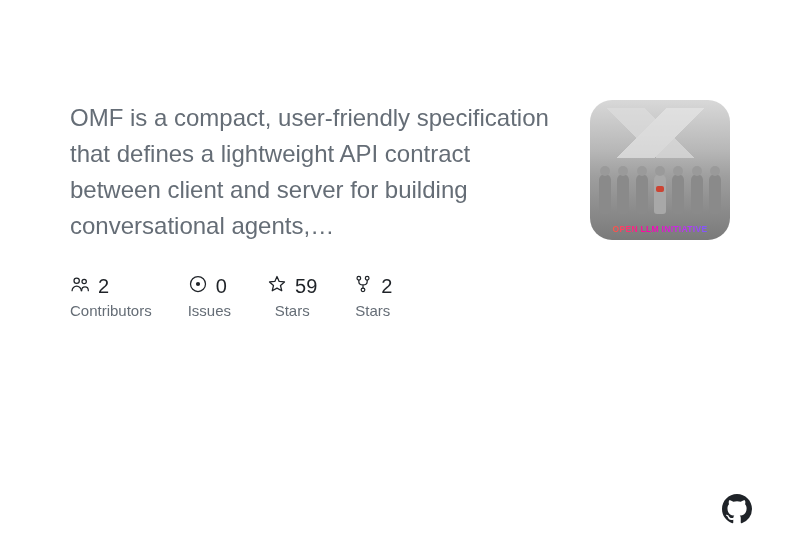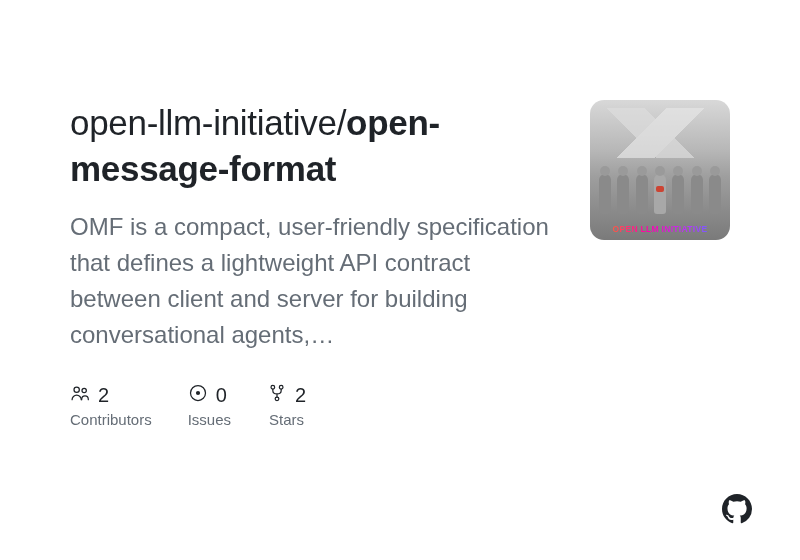--- a/index.html
+++ b/index.html
@@ -66,21 +66,21 @@
       color: #1f2328;
     }
     .stat-label {
       font-size: 15px;
       color: #656d76;
       text-align: center;
     }
     .thumb {
       width: 140px;
       height: 140px;
-      border-radius: 14px;
+      border-radius: 22px;
       overflow: hidden;
       flex-shrink: 0;
       background: linear-gradient(180deg, #d8d8d8 0%, #b8b8b8 35%, #9e9e9e 55%, #7a7a7a 100%);
       position: relative;
     }
     .thumb .mtn {
       position: absolute;
       top: 8px; left: 0; right: 0;
       height: 50px;
       background:
@@ -144,21 +144,20 @@
       height: 100%;
       fill: #1f2328;
     }
   </style>
 </head>
 <body>
 
 <div class="container">
   <div class="content">
 
-    <h1 class="title"><span class="owner">open-llm-initiative</span><span class="slash">/</span><span class="name">open-message-format</span></h1>
 
     <p class="description">OMF is a compact, user-friendly specification that defines a lightweight API contract between client and server for building conversational agents,…</p>
 
     <div class="stats">
 
       <div class="stat">
         <div class="stat-top">
           <span>
             <svg viewBox="0 0 24 24">
                 <circle cx="8" cy="8" r="3.2"></circle>
@@ -178,20 +177,31 @@
             <svg viewBox="0 0 24 24">
                 <circle cx="12" cy="12" r="9"></circle>
                 <circle cx="12" cy="12" r="2.5" fill="#1f2328" stroke="none"></circle>
               </svg>
           </span>
           <span class="stat-value">0</span>
         </div>
         <span class="stat-label">Issues</span>
       </div>
 
+      <div class="stat">
+        <div class="stat-top">
+          <span>
+            <svg viewBox="0 0 24 24">
+                <path d="M12 3l2.6 5.9 6.4.6-4.8 4.3 1.5 6.3L12 17l-5.7 3.1 1.5-6.3L3 9.5l6.4-.6z" stroke-linejoin="round"></path>
+              </svg>
+          </span>
+          <span class="stat-value">59</span>
+        </div>
+        <span class="stat-label">Stars</span>
+      </div>
 
       <div class="stat">
         <div class="stat-top">
           <span>
             <svg viewBox="0 0 24 24">
                 <circle cx="7" cy="5" r="2.2"></circle>
                 <circle cx="17" cy="5" r="2.2"></circle>
                 <circle cx="12" cy="19" r="2.2"></circle>
                 <path d="M7 7.2v2c0 2.5 2 3.8 5 3.8s5-1.3 5-3.8v-2M12 13v3.8" stroke-linecap="round"></path>
               </svg>

